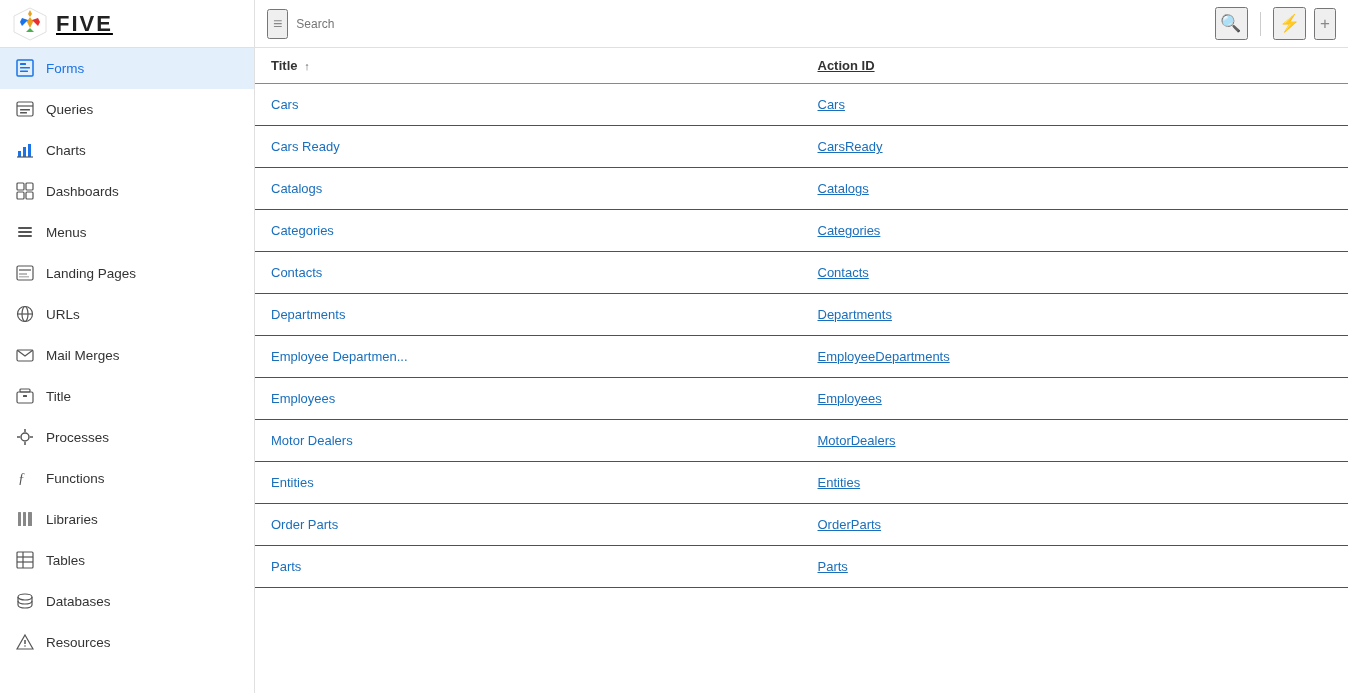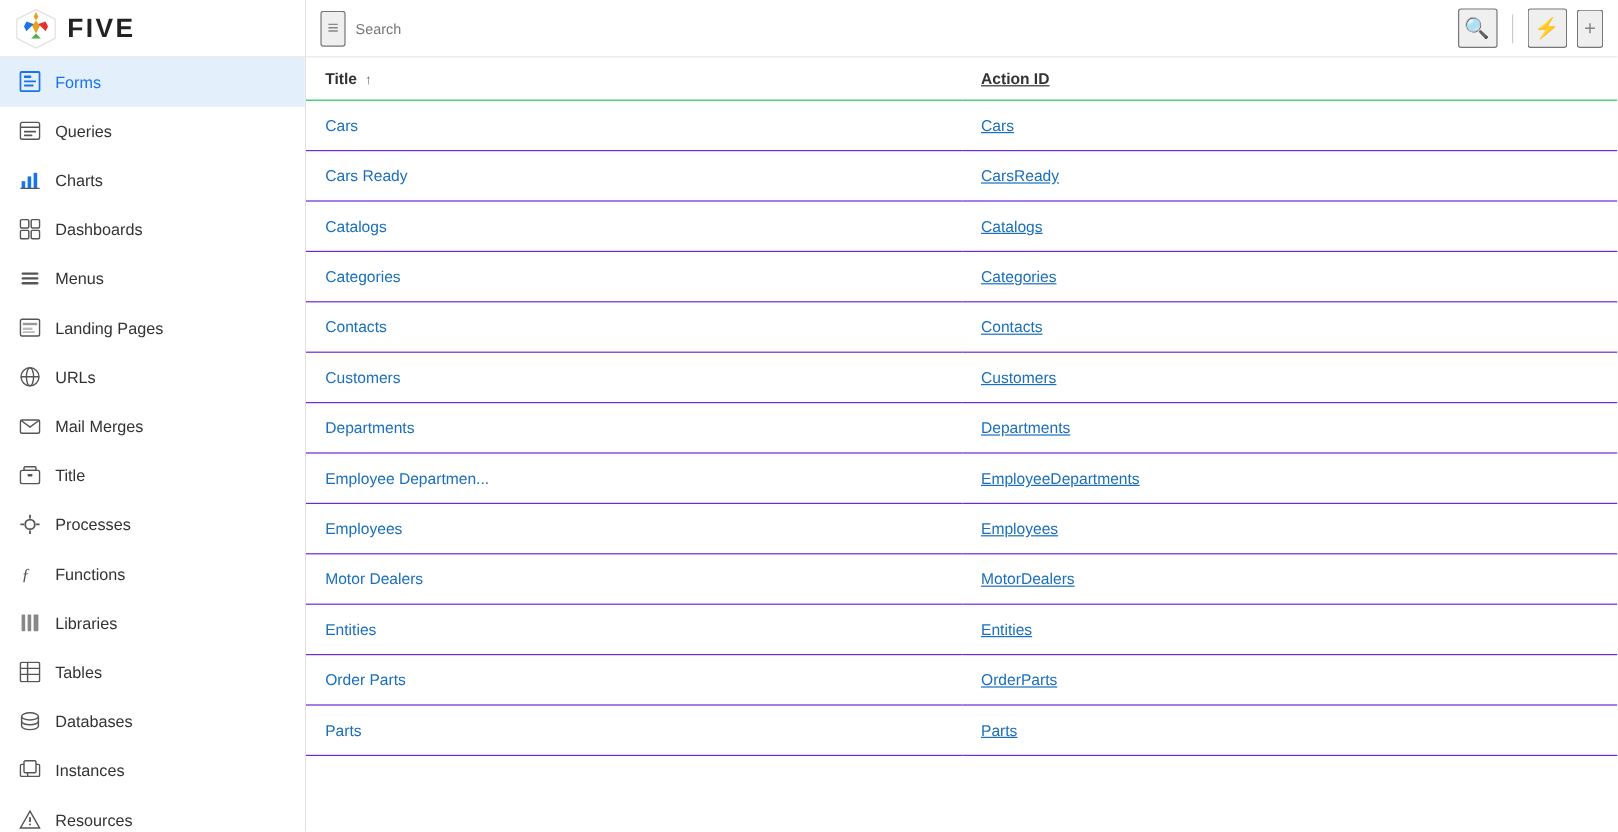--- a/index.html
+++ b/index.html
@@ -15,20 +15,21 @@
       flex-direction: column;
       height: 100%;
       overflow-y: auto;
     }
     .sidebar-logo {
       display: flex;
       align-items: center;
       padding: 10px 12px;
       border-bottom: 1px solid #e0e0e0;
       height: 48px;
+      text-decoration: underline;
     }
     .logo-icon {
       width: 36px;
       height: 36px;
       margin-right: 8px;
     }
     .logo-text {
       font-size: 22px;
       font-weight: 700;
       color: #222;
@@ -313,30 +314,20 @@
       </div>
       <div class="sidebar-item">
         <span class="item-icon">
           <svg width="18" height="18" viewBox="0 0 18 18" fill="none">
             <ellipse cx="9" cy="5" rx="7" ry="3" stroke="#555" stroke-width="1.2"></ellipse>
             <path d="M2 5v4c0 1.66 3.13 3 7 3s7-1.34 7-3V5" stroke="#555" stroke-width="1.2" fill="none"></path>
             <path d="M2 9v4c0 1.66 3.13 3 7 3s7-1.34 7-3V9" stroke="#555" stroke-width="1.2" fill="none"></path>
           </svg>
         </span>
         <span class="item-label">Databases</span>
-      </div>
-      <div class="sidebar-item">
-        <span class="item-icon">
-          <svg width="18" height="18" viewBox="0 0 18 18" fill="none">
-            <rect x="1" y="4" width="10" height="10" rx="1" stroke="#555" stroke-width="1.2"></rect>
-            <rect x="7" y="4" width="10" height="10" rx="1" stroke="#555" stroke-width="1.2" fill="white"></rect>
-            <rect x="4" y="1" width="10" height="10" rx="1" stroke="#555" stroke-width="1.2" fill="white"></rect>
-          </svg>
-        </span>
-        <span class="item-label">Instances</span>
       </div>
       <div class="sidebar-item">
         <span class="item-icon">
           <svg width="18" height="18" viewBox="0 0 18 18" fill="none">
             <polygon points="9,2 17,16 1,16" stroke="#555" stroke-width="1.2" fill="none"></polygon>
             <line x1="9" y1="7" x2="9" y2="11" stroke="#555" stroke-width="1.5"></line>
             <circle cx="9" cy="13" r="0.8" fill="#555"></circle>
           </svg>
         </span>
         <span class="item-label">Resources</span>
@@ -393,24 +384,20 @@
           </tr>
           <tr>
             <td class="col-title">Categories</td>
             <td class="col-action">Categories</td>
           </tr>
           <tr>
             <td class="col-title">Contacts</td>
             <td class="col-action">Contacts</td>
           </tr>
           <tr>
-            <td class="col-title">Customers</td>
-            <td class="col-action">Customers</td>
-          </tr>
-          <tr>
             <td class="col-title">Departments</td>
             <td class="col-action">Departments</td>
           </tr>
           <tr>
             <td class="col-title">Employee Departmen...</td>
             <td class="col-action">EmployeeDepartments</td>
           </tr>
           <tr>
             <td class="col-title">Employees</td>
             <td class="col-action">Employees</td>

